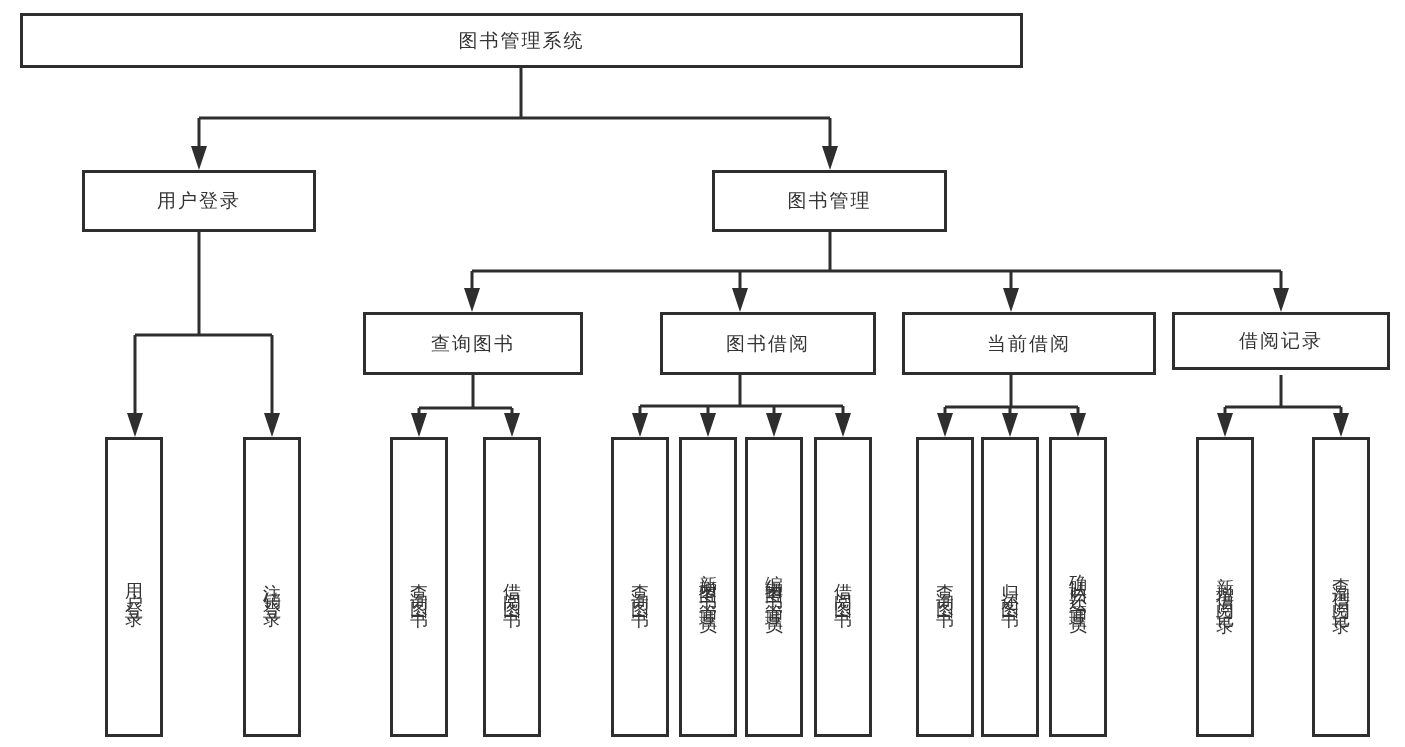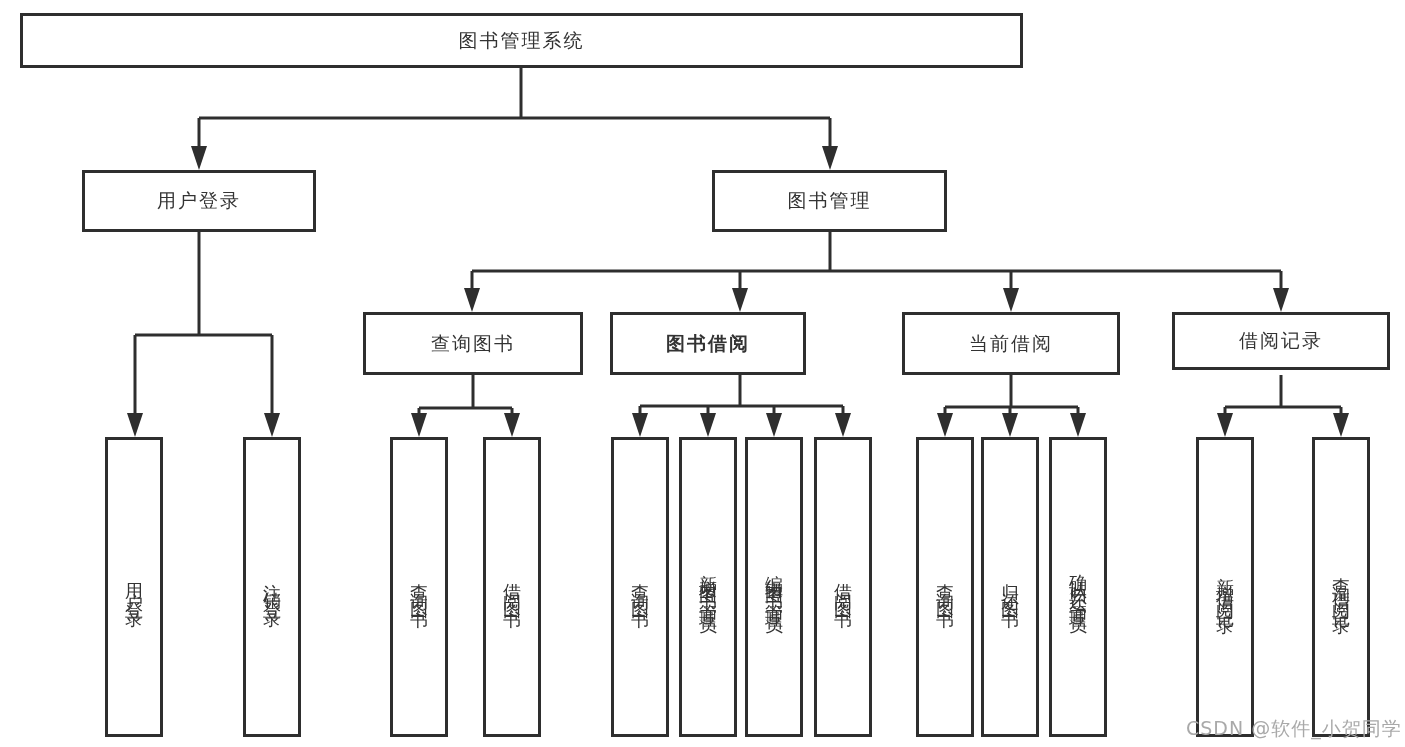--- a/index.html
+++ b/index.html
@@ -141,22 +141,22 @@
       <polygon points="1333,413 1349,413 1341,437"></polygon>
     </g>
   </svg>
 
   <div class="node" style="left:20px; top:13px; width:1003px; height:55px;">图书管理系统</div>
 
   <div class="node" style="left:82px; top:170px; width:234px; height:62px;">用户登录</div>
   <div class="node" style="left:712px; top:170px; width:235px; height:62px;">图书管理</div>
 
   <div class="node" style="left:363px; top:312px; width:220px; height:63px;">查询图书</div>
-  <div class="node" style="left:610px; top:312px; width:196px; height:63px;font-weight:bold;">图书借阅</div>
-  <div class="node" style="left:902px; top:312px; width:218px; height:63px;">当前借阅</div>
+  <div class="node" style="left:660px; top:312px; width:216px; height:63px;">图书借阅</div>
+  <div class="node" style="left:902px; top:312px; width:254px; height:63px;">当前借阅</div>
   <div class="node" style="left:1172px; top:312px; width:218px; height:58px;">借阅记录</div>
 
   <div class="vnode" style="left:105px; top:437px; width:58px; height:300px;">
     <span>用户登录</span>
     </div>
   <div class="vnode" style="left:243px; top:437px; width:58px; height:300px;">
     <span>注销登录</span>
     </div>
 
   <div class="vnode" style="left:390px; top:437px; width:58px; height:300px;">
@@ -189,15 +189,14 @@
     <span style="letter-spacing:6px">确认归还（管理员）</span>
     </div>
 
   <div class="vnode" style="left:1196px; top:437px; width:58px; height:300px;">
     <span style="letter-spacing:8px">新增借阅记录</span>
     </div>
   <div class="vnode" style="left:1312px; top:437px; width:58px; height:300px;">
     <span style="letter-spacing:8px">查询借阅记录</span>
     </div>
 
-  <div class="watermark">CSDN @软件_小贺同学</div>
 
 </div>
 
 </body></html>

